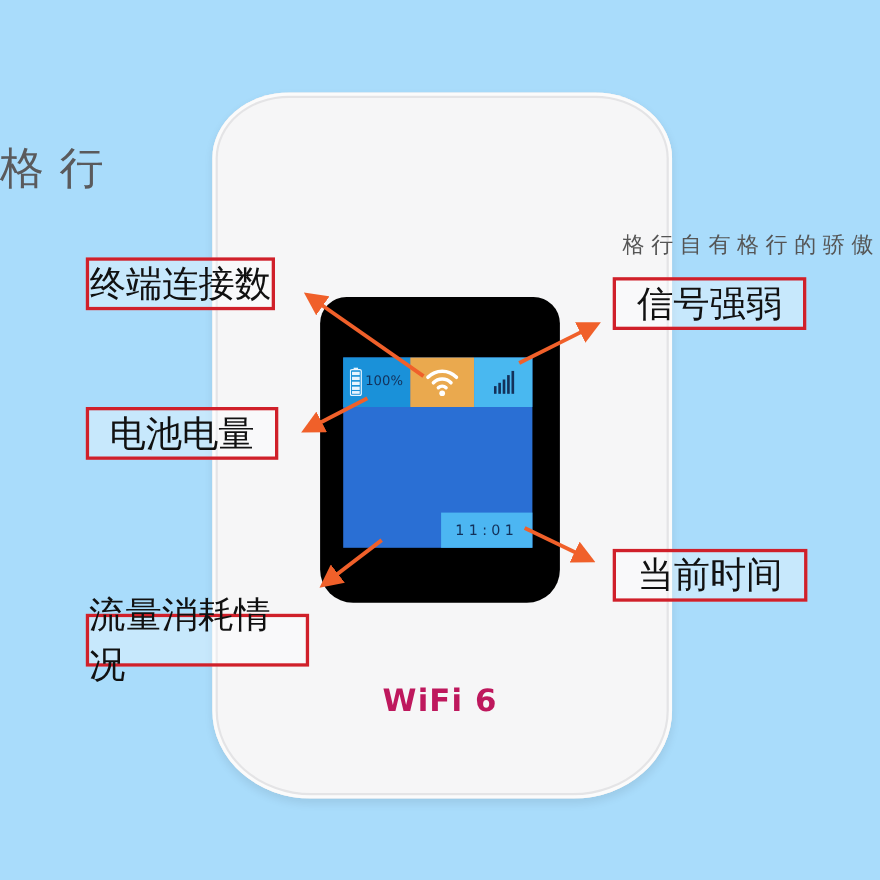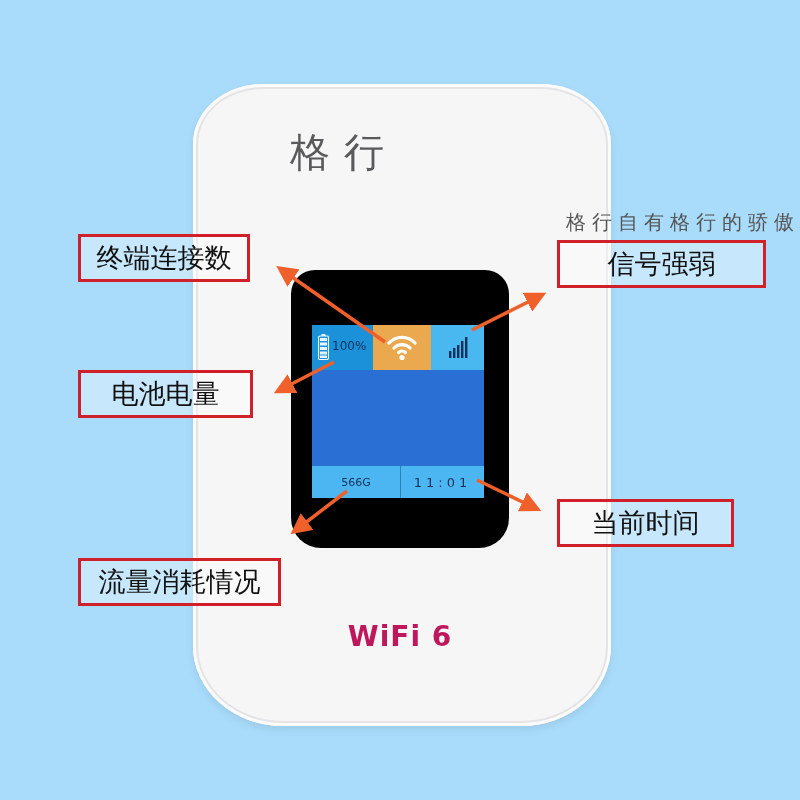--- a/index.html
+++ b/index.html
@@ -1,31 +1,31 @@
 <!DOCTYPE html>
 <html><head>
 <meta charset="utf-8">
 <style>
   html,body{margin:0;padding:0;}
   body{width:800px;height:800px;background:#a9dcfb;position:relative;overflow:hidden;font-family:"DejaVu Sans","Liberation Sans",sans-serif;}
   .device{position:absolute;left:193px;top:84px;width:418px;height:642px;background:#f6f6f7;border-radius:70px 70px 90px 90px / 60px 60px 80px 80px;box-shadow:0 4px 8px rgba(0,0,0,0.08), inset 0 0 0 3px #fbfbfb, inset 0 0 0 5px #e4e4e6;}
-  .brand{position:absolute;left:0;width:688px;top:125px;text-align:center;font-family:"DejaVu Serif","Liberation Serif",serif;font-size:40px;color:#5a5a5c;letter-spacing:14px;}
+  .brand{position:absolute;left:0;width:688px;top:125px;text-align:left;font-family:"DejaVu Serif","Liberation Serif",serif;font-size:40px;color:#5a5a5c;letter-spacing:14px;}
   .slogan{position:absolute;left:0;width:800px;top:209px;text-align:right;font-family:"DejaVu Serif","Liberation Serif",serif;font-size:20px;color:#555;letter-spacing:6px;}
   .bezel{position:absolute;left:291px;top:270px;width:218px;height:278px;background:#000;border-radius:24px 24px 30px 30px;}
   .screen{position:absolute;left:312px;top:325px;width:172px;height:173px;background:#2a6fd4;}
   .tile{position:absolute;top:0;height:45px;}
   .t-batt{left:0;width:61px;background:#1a91d9;}
   .t-wifi{left:61px;width:58px;background:#eaa94e;}
   .t-sig{left:119px;width:53px;background:#49b8f0;}
   .mid{position:absolute;left:0;top:45px;width:172px;height:96px;background:#2b6ed6;display:flex;align-items:center;justify-content:center;color:#fff;font-size:18px;font-weight:bold;}
   .bot{position:absolute;top:141px;height:32px;background:#4cb6f2;display:flex;align-items:center;justify-content:center;color:#13315a;font-size:11px;}
   .b-data{left:0;width:88px;border-right:1px solid #2f7fba;}
   .b-time{left:89px;width:83px;font-size:13px;letter-spacing:4px;}
   .batt-pct{position:absolute;left:20px;top:14px;font-size:12px;color:#13315a;}
-  .label{position:absolute;height:48px;border:3px solid #d0202a;background:rgba(255,255,255,0.35);display:flex;align-items:center;justify-content:center;font-size:27px;color:#111;box-sizing:border-box;}
+  .label{position:absolute;height:48px;border:3px solid #d0202a;background:rgba(255,255,255,0.35);display:flex;align-items:center;justify-content:center;font-size:33px;color:#111;box-sizing:border-box;}
   .wifi6{position:absolute;left:0;width:800px;top:620px;text-align:center;font-size:28px;font-weight:bold;color:#be185d;letter-spacing:1px;}
   svg.arrows{position:absolute;left:0;top:0;}
 </style>
 </head>
 <body>
 
 <div class="device"></div>
 <div class="brand">格行</div>
 <div class="slogan">格行自有格行的骄傲</div>
 
@@ -53,36 +53,35 @@
   </div>
   <div class="tile t-sig">
     <svg style="position:absolute;left:18px;top:12px" width="20" height="22" viewBox="0 0 20 22">
       <rect x="0" y="14" width="2.4" height="7" fill="#13315a"></rect>
       <rect x="4" y="11" width="2.4" height="10" fill="#13315a"></rect>
       <rect x="8" y="8" width="2.4" height="13" fill="#13315a"></rect>
       <rect x="12" y="4" width="2.4" height="17" fill="#13315a"></rect>
       <rect x="16" y="0" width="2.4" height="21" fill="#13315a"></rect>
     </svg>
   </div>
-  <div class="bot b-data">566G</div>
   <div class="bot b-time">11:01</div>
 </div>
 
 <div class="wifi6">WiFi 6</div>
 
 <svg class="arrows" width="800" height="800">
   <defs>
     <marker id="ah" markerWidth="6" markerHeight="6" refX="4" refY="3" orient="auto">
       <path d="M0,0 L6,3 L0,6 Z" fill="#f0602a"></path>
     </marker>
   </defs>
   <line x1="385" y1="342" x2="282" y2="270" stroke="#f0602a" stroke-width="3.5" marker-end="url(#ah)"></line>
   <line x1="472" y1="330" x2="540" y2="296" stroke="#f0602a" stroke-width="3.5" marker-end="url(#ah)"></line>
   <line x1="334" y1="362" x2="280" y2="390" stroke="#f0602a" stroke-width="3.5" marker-end="url(#ah)"></line>
   <line x1="347" y1="491" x2="296" y2="530" stroke="#f0602a" stroke-width="3.5" marker-end="url(#ah)"></line>
   <line x1="477" y1="480" x2="535" y2="508" stroke="#f0602a" stroke-width="3.5" marker-end="url(#ah)"></line>
 </svg>
 
 <div class="label" style="left:78px;top:234px;width:172px;">终端连接数</div>
-<div class="label" style="left:557px;top:240px;width:209px;">信号强弱</div>
+<div class="label" style="left:557px;top:252px;width:176px;">信号强弱</div>
 <div class="label" style="left:78px;top:370px;width:175px;">电池电量</div>
 <div class="label" style="left:78px;top:558px;width:203px;">流量消耗情况</div>
 <div class="label" style="left:557px;top:499px;width:177px;">当前时间</div>
 
 </body></html>

